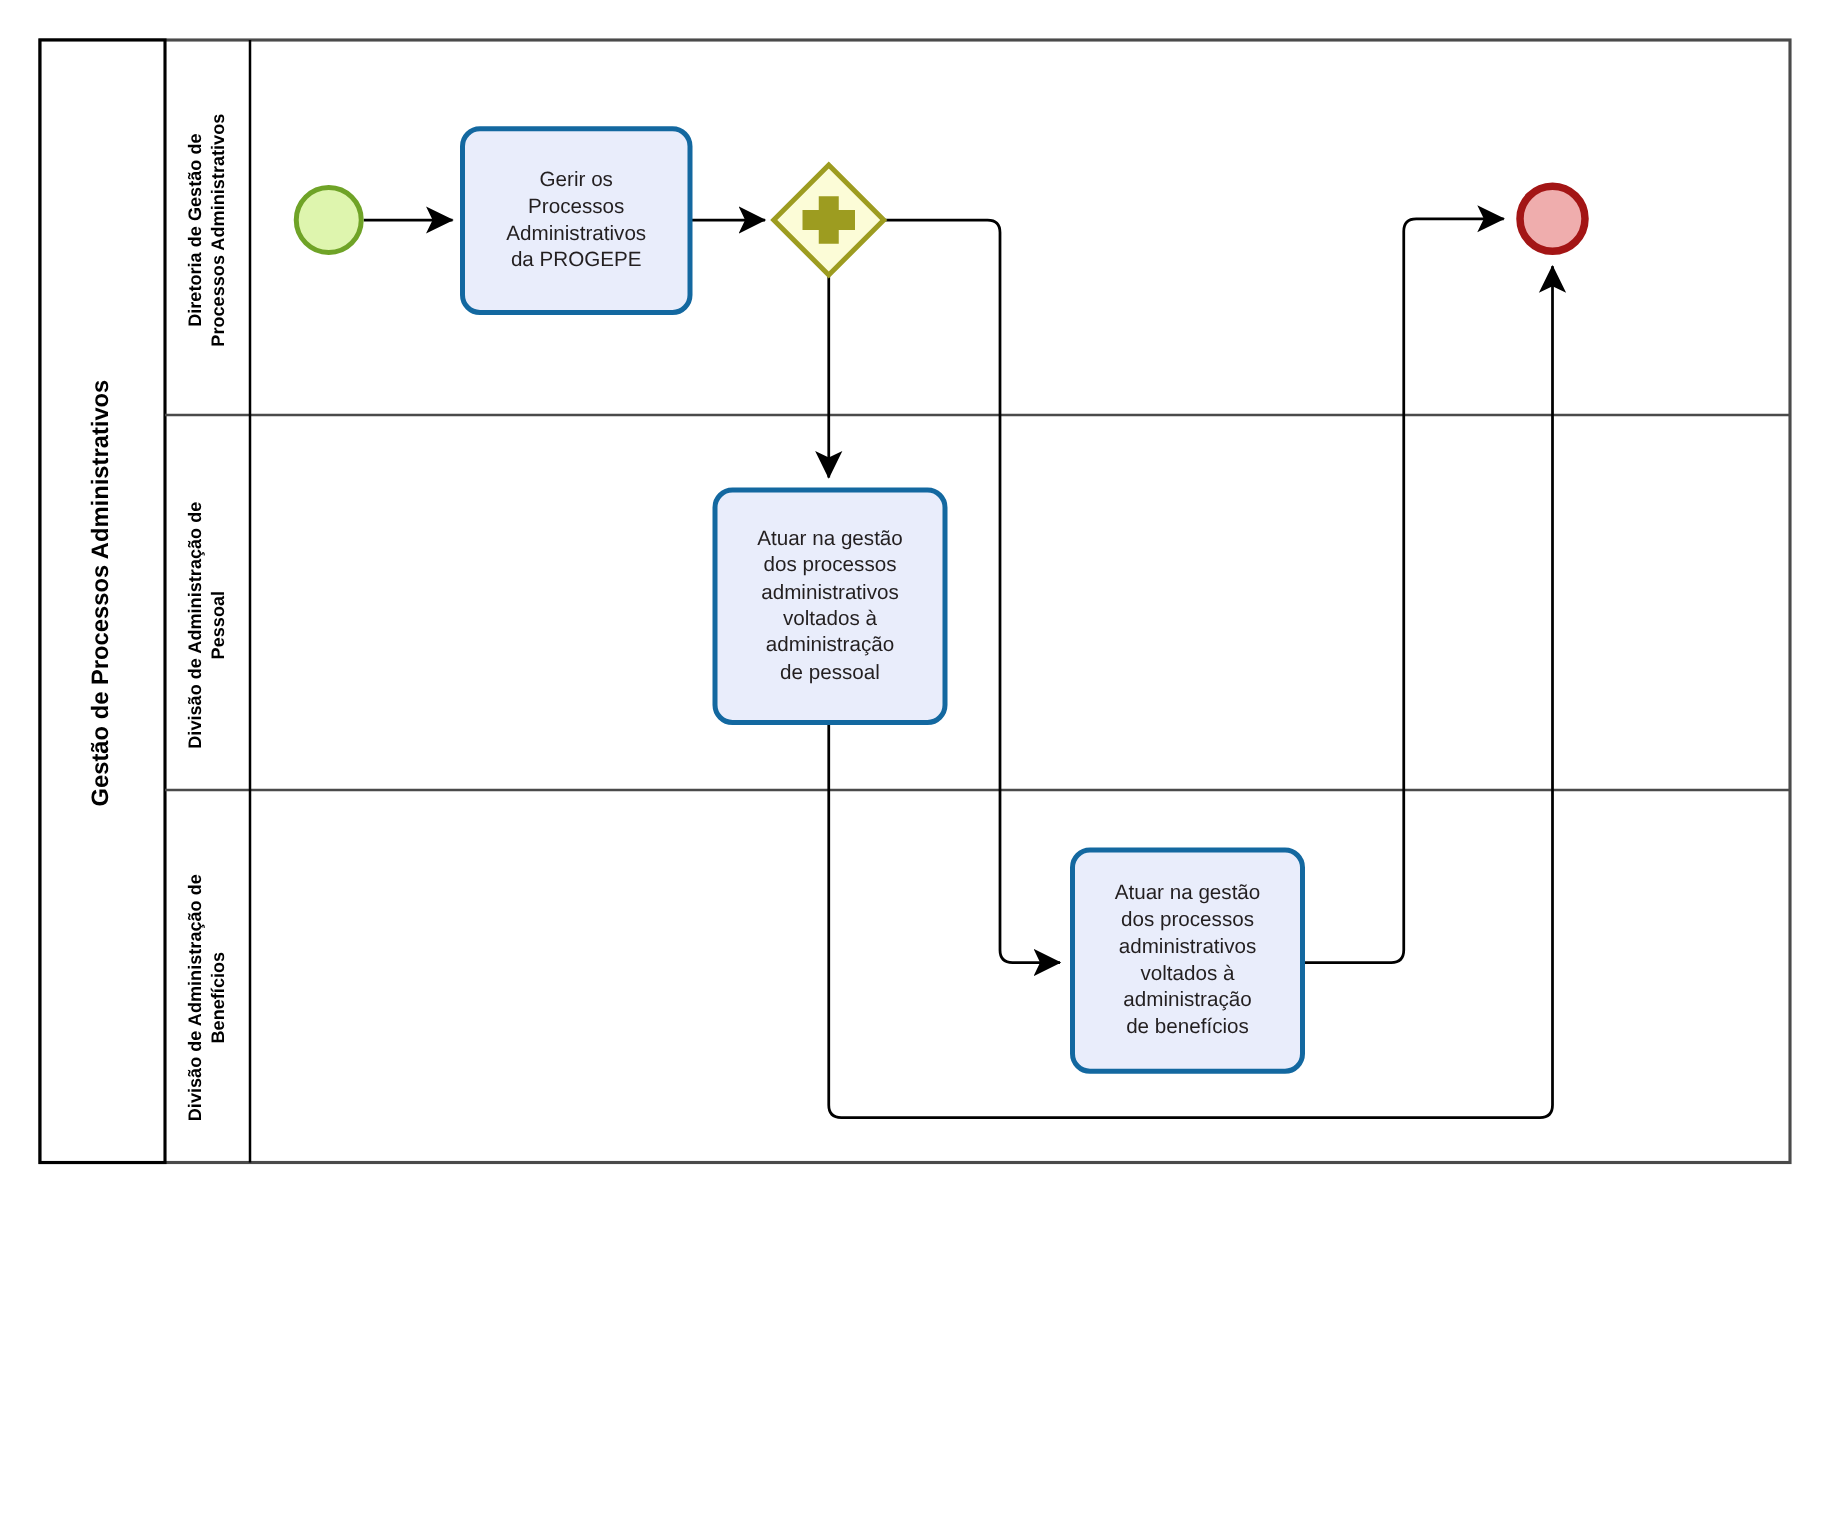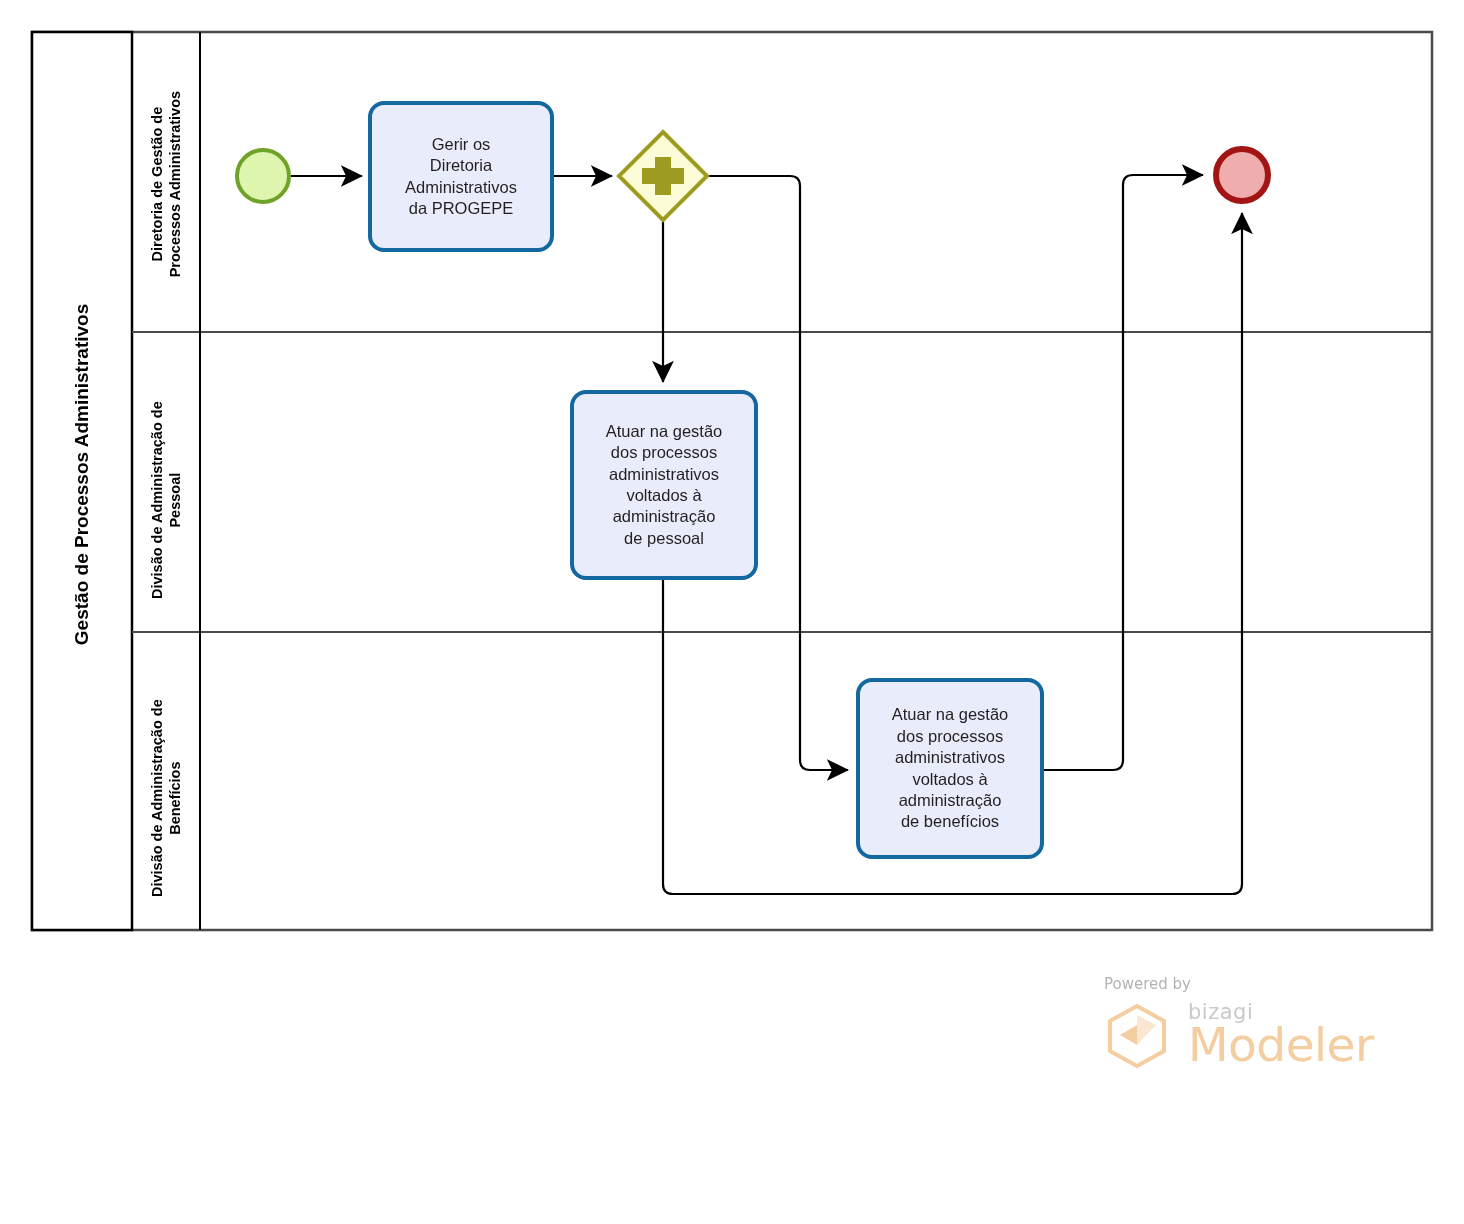--- a/index.html
+++ b/index.html
@@ -173,42 +173,32 @@
   <div class="lbl lane-title lane-title-1">Diretoria de Gestão de
 Processos Administrativos</div>
 
   <div class="lbl lane-title lane-title-2">Divisão de Administração de
 Pessoal</div>
 
   <div class="lbl lane-title lane-title-3">Divisão de Administração de
 Benefícios</div>
 
   <div class="task-text" id="task1-text">Gerir os
-Diretoria
+Processos
 Administrativos
 da PROGEPE</div>
 
   <div class="task-text" id="task2-text">Atuar na gestão
 dos processos
 administrativos
 voltados à
 administração
 de pessoal</div>
 
   <div class="task-text" id="task3-text">Atuar na gestão
 dos processos
 administrativos
 voltados à
 administração
 de benefícios</div>
 
-  <div id="watermark">
-    <div id="wm-powered">Powered by</div>
-    <svg id="wm-logo" viewBox="0 0 66 66" xmlns="http://www.w3.org/2000/svg">
-      <polygon points="33,3 60,18 60,48 33,63 6,48 6,18" fill="none" stroke="#f4cda0" stroke-width="4"></polygon>
-      <polygon points="33,12 52,22 33,42 33,22" fill="#fbe7d1"></polygon>
-      <polygon points="33,22 33,42 16,32" fill="#f4cda0"></polygon>
-    </svg>
-    <div id="wm-bizagi">bizagi</div>
-    <div id="wm-modeler">Modeler</div>
-  </div>
 
 </div>
 
 </body></html>

